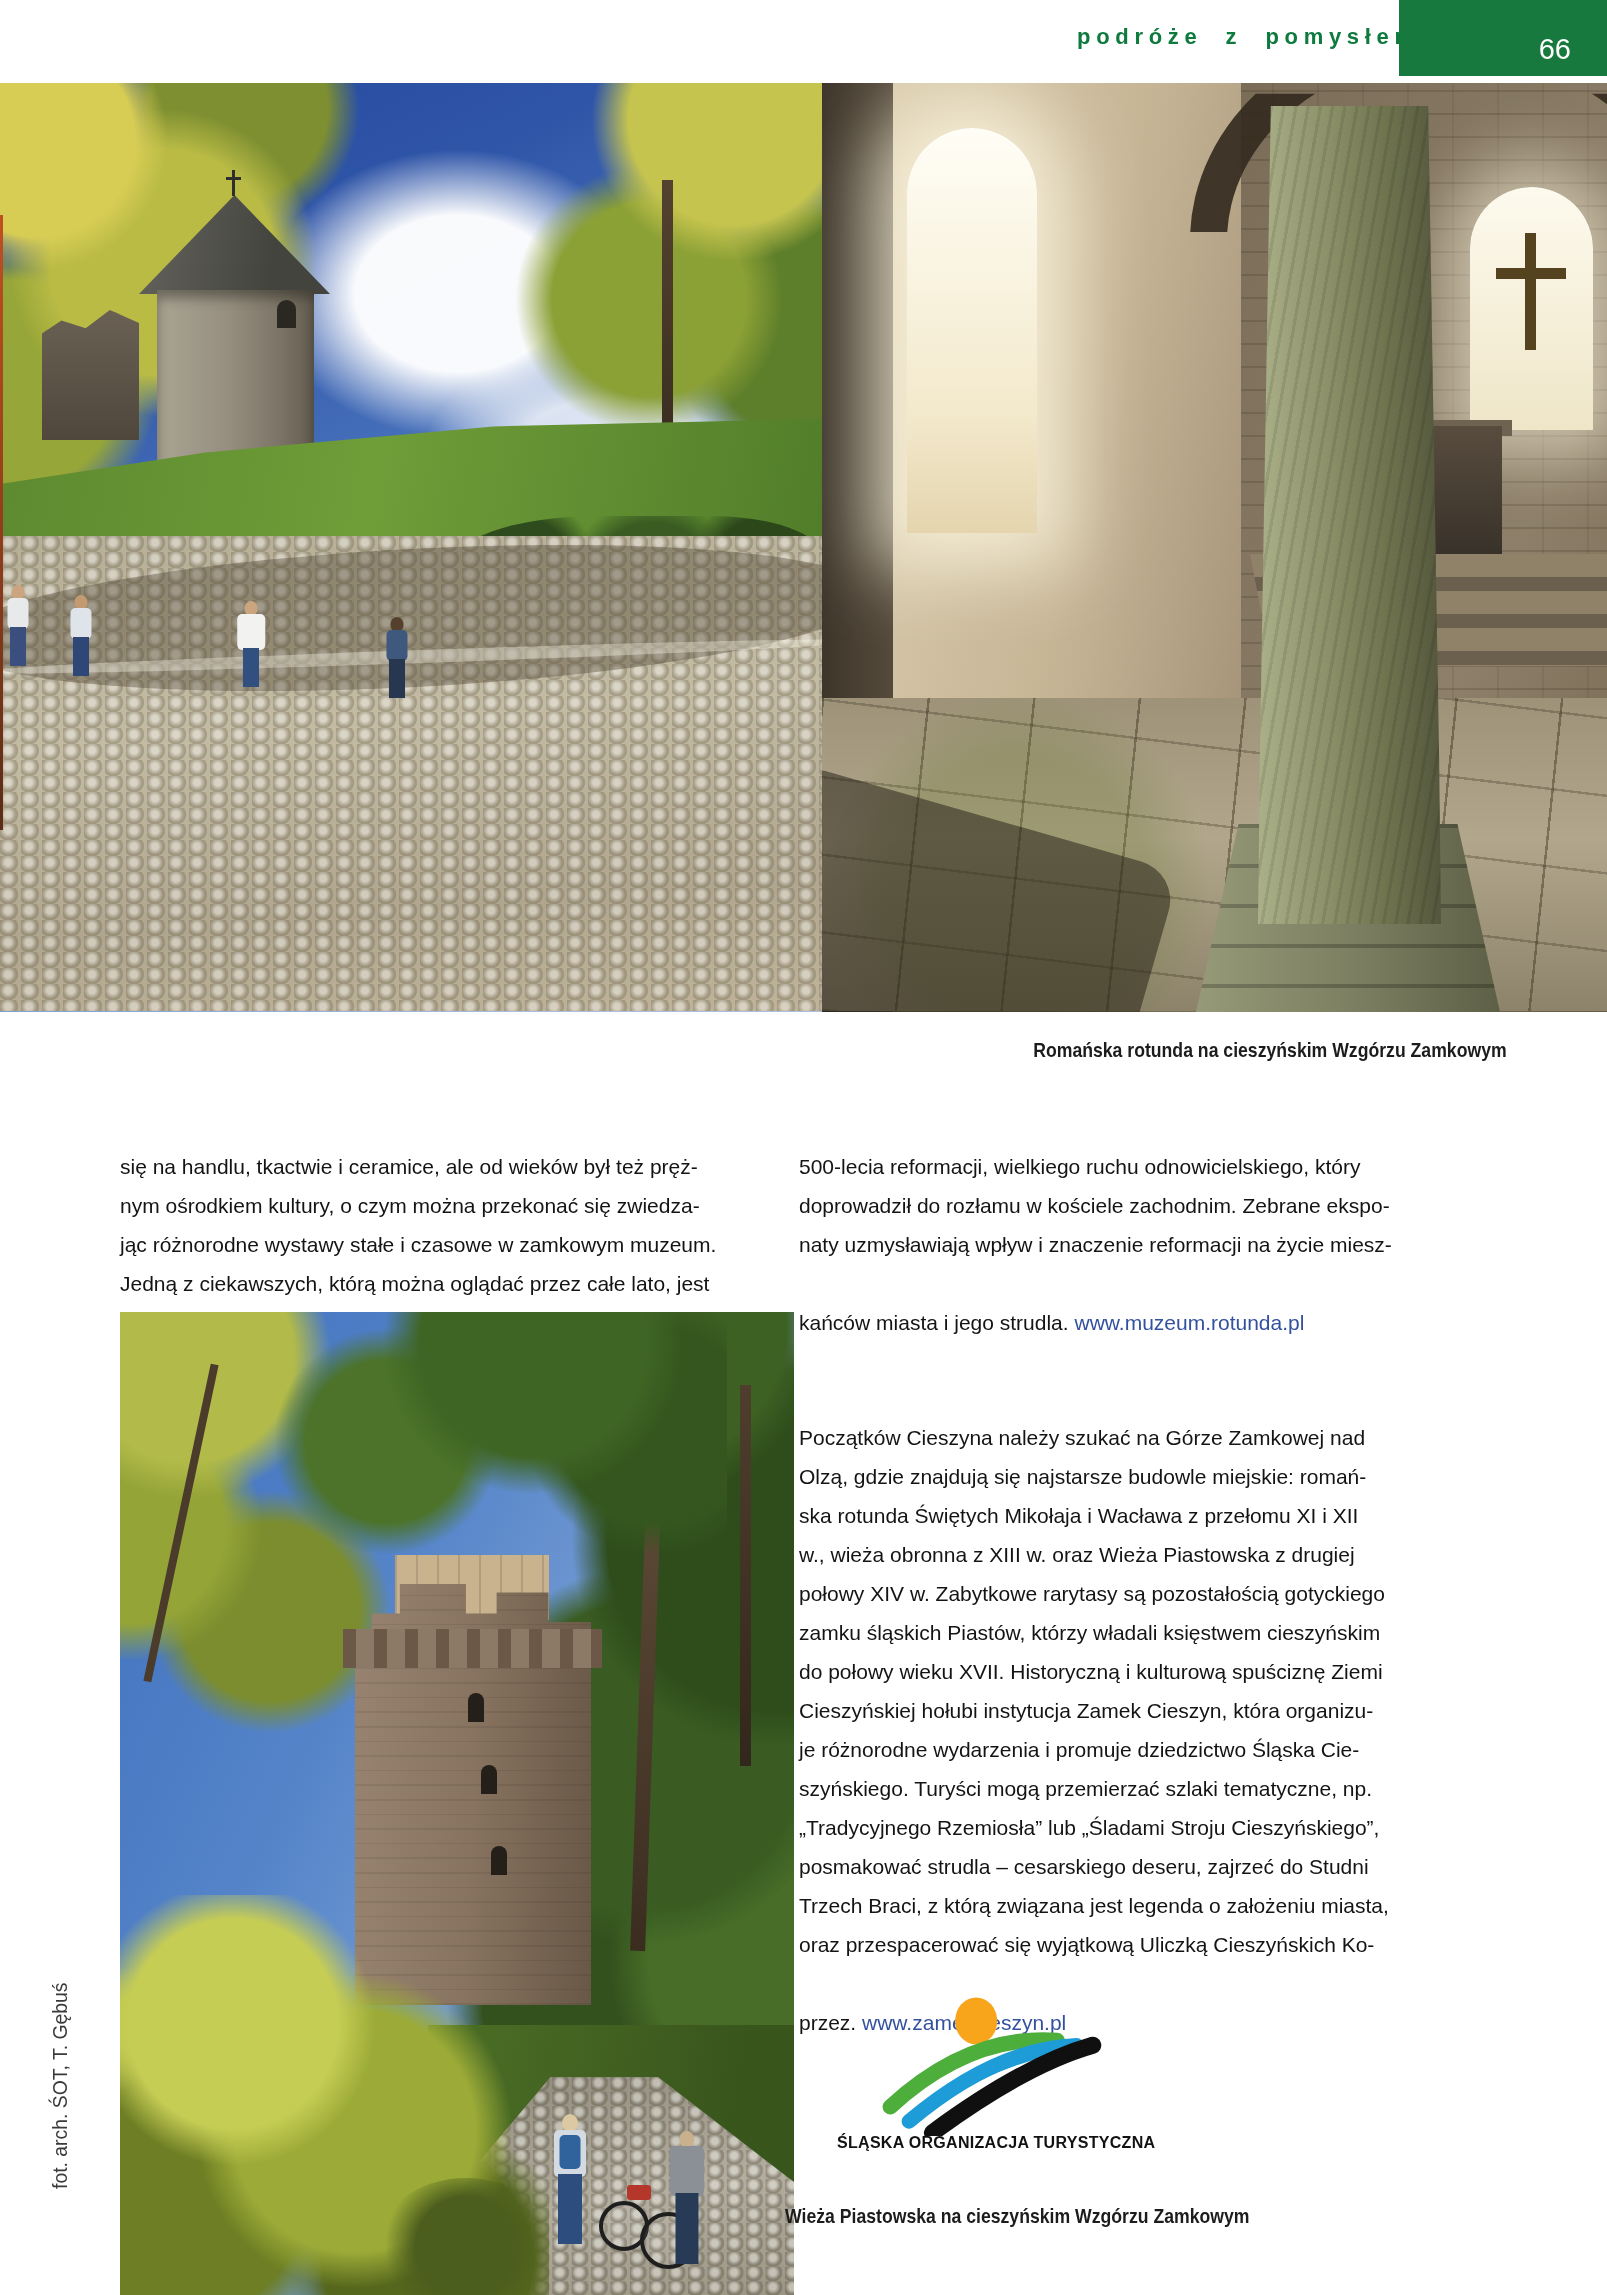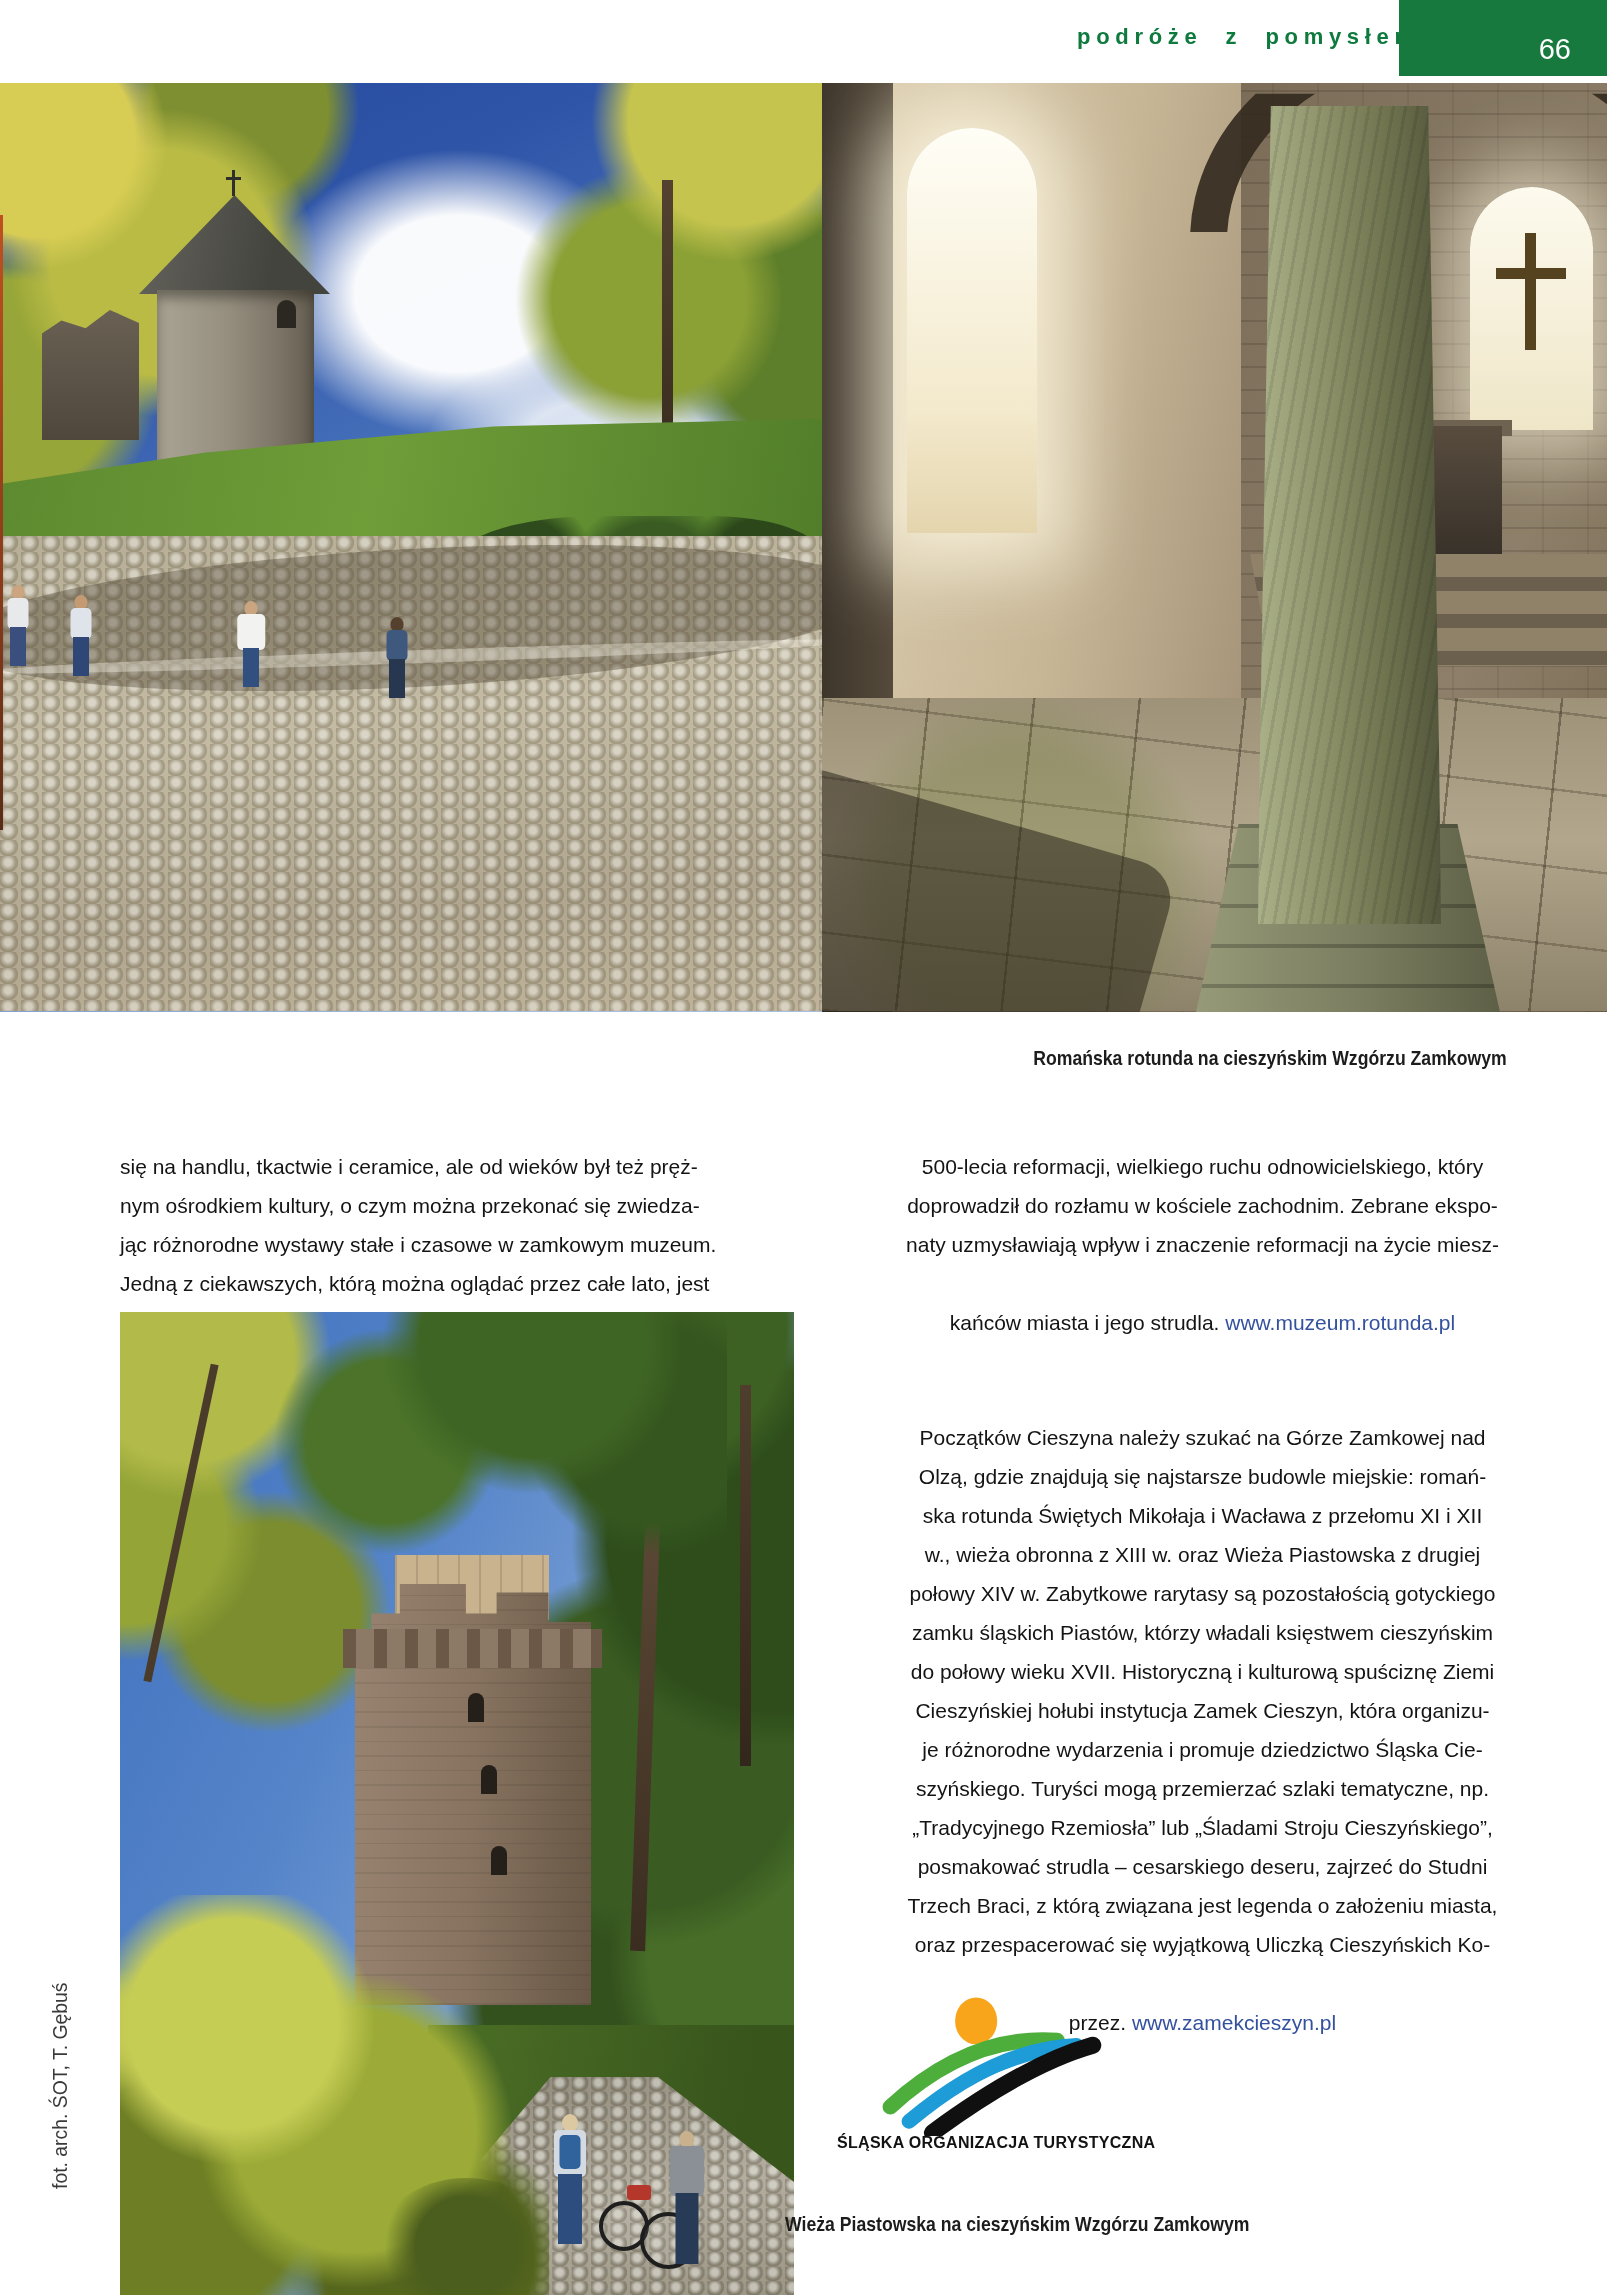--- a/index.html
+++ b/index.html
@@ -95,31 +95,31 @@
     background:rgba(32,26,18,.5);transform:rotate(16deg);}
   .p2-colbase{left:374px;top:741px;width:304px;height:188px;
     background:repeating-linear-gradient(180deg,rgba(0,0,0,.22) 0 4px,transparent 4px 40px),
       linear-gradient(90deg,#979a78,#7a7d5f 55%,#5d6046);
     clip-path:polygon(14% 0,86% 0,100% 100%,0 100%);}
   .p2-column{left:436px;top:23px;width:183px;height:818px;
     background:repeating-linear-gradient(100deg,rgba(0,0,0,.09) 0 3.2px,transparent 3.2px 12px),
       linear-gradient(90deg,#aab088 0%,#8d9169 38%,#6f744f 70%,#54573c 100%);
     clip-path:polygon(7% 0,93% 0,99% 80%,100% 100%,0 100%,1% 80%);}
   
-  .caption{font-size:21px;font-weight:bold;color:#1c1c1c;white-space:nowrap;margin-top:8px;}
+  .caption{font-size:21px;font-weight:bold;color:#1c1c1c;white-space:nowrap;}
   .cond-r{display:inline-block;transform:scaleX(.84);transform-origin:100% 50%;}
   .cond-l{display:inline-block;transform:scaleX(.84);transform-origin:0 50%;}
   #caption-top{left:822px;top:1038px;width:685px;text-align:right;}
   #caption-bottom{left:785px;top:2204px;}
   #photo-credit{left:49px;top:2189px;transform:rotate(-90deg);transform-origin:0 0;
     font-size:19.4px;color:#3a3a3a;white-space:nowrap;}
   
   .body-text{font-size:21px;line-height:39px;color:#141414;white-space:pre-line;text-align:left;}
   #left-col{left:120px;top:1108px;width:677px;}
-  #right-col{left:855px;top:1108px;width:695px;text-align:center;}
+  #right-col{left:799px;top:1108px;width:695px;}
   .lastline{white-space:nowrap;}
   .link{color:#33519e;cursor:pointer;}
   .pgap{margin-top:37px;}
   
   #photo3{left:120px;top:1312px;width:674px;height:984px;
     background:linear-gradient(115deg,#3f70bd 0%,#5584c9 35%,#7da3d6 65%,#a9c2e2 95%);}
   .p3-conifR{left:243px;top:-97px;width:518px;height:931px;
     background:radial-gradient(circle at 55% 12%,#3d6023 0 138px,rgba(0,0,0,0) 174px),
       radial-gradient(circle at 80% 35%,#2e4d1b 0 170px,rgba(0,0,0,0) 206px),
       radial-gradient(circle at 55% 58%,#3a5c22 0 154px,rgba(0,0,0,0) 190px),

